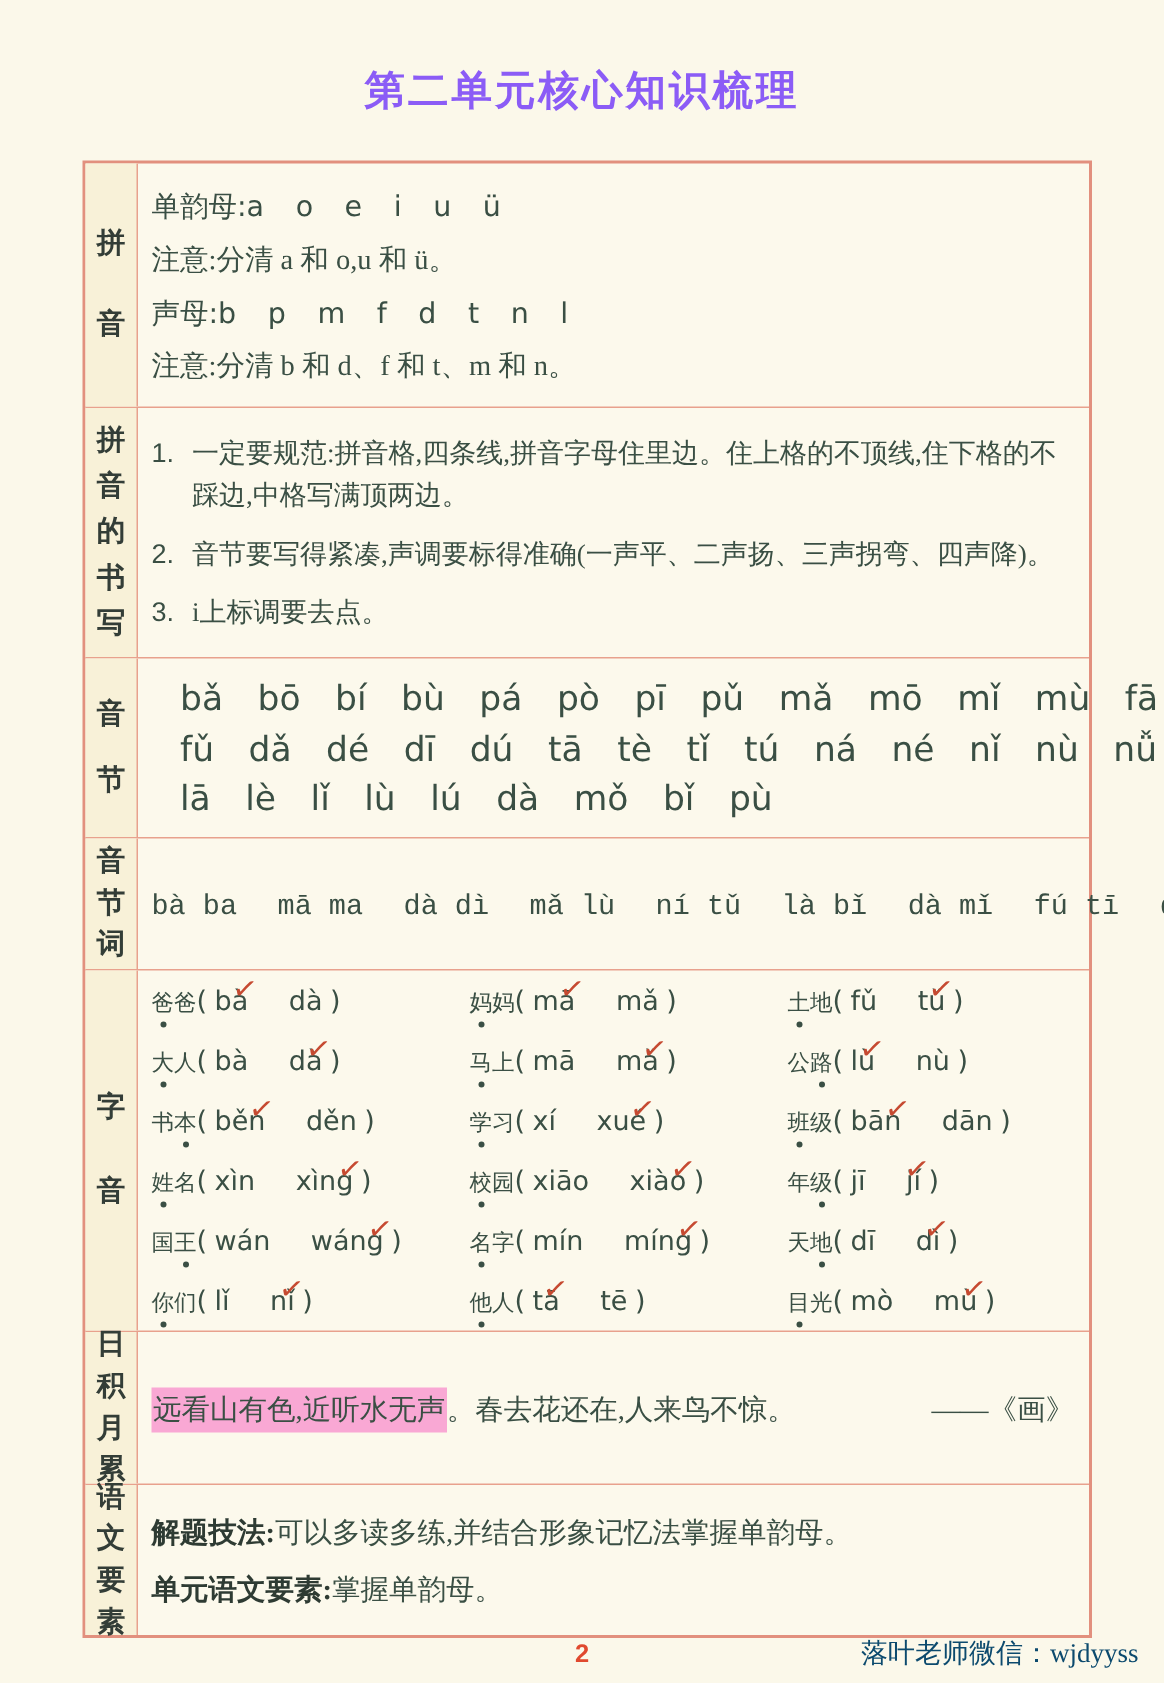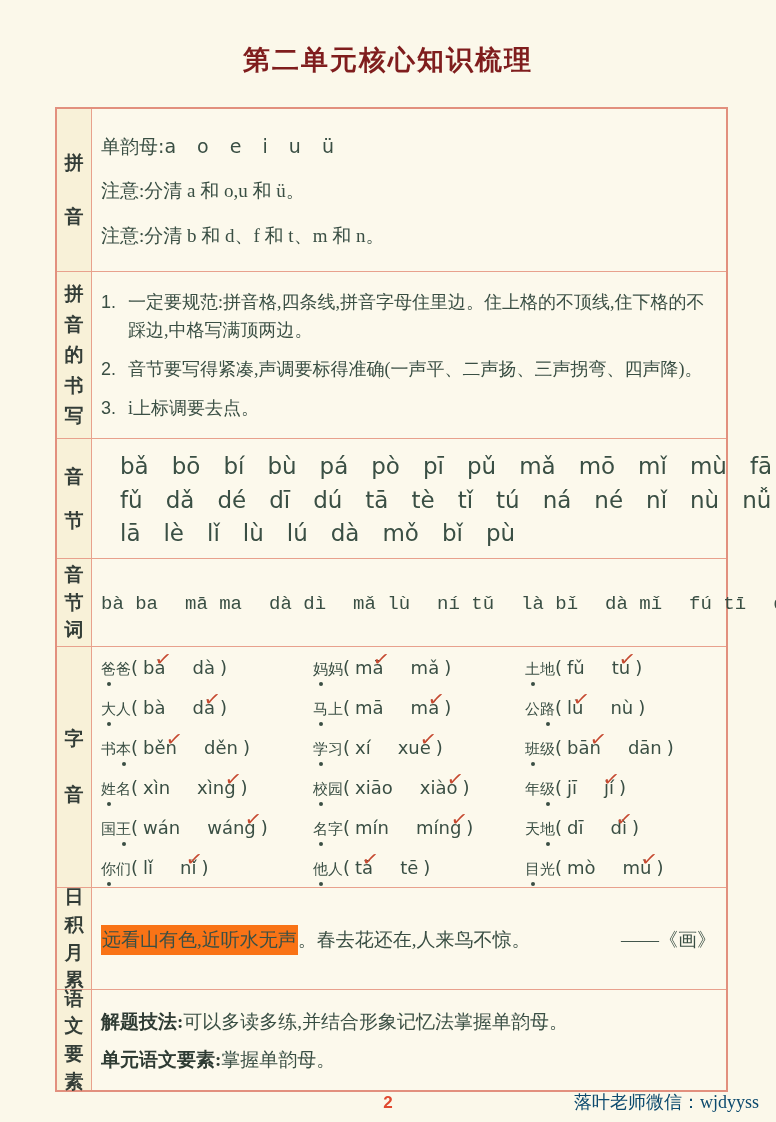--- a/index.html
+++ b/index.html
@@ -9,21 +9,21 @@
     background:#fbf8ea;
     font-family:"Liberation Serif", serif;
     color:#3a4f44;
     overflow:hidden;
   }
   .page-title {
     position:absolute; top:42px; left:0; width:100%;
     text-align:center;
     font-family:Liberation Mono, monospace;
     font-weight:bold; font-size:27px; letter-spacing:2px;
-    color:#7f1d1d;
+    color:#8b5cf6;
   }
   .ktable {
     position:absolute; left:55px; top:107px; width:673px;
     border:2px solid #e2907e;
     background:#fcf9ec;
   }
   .trow { display:flex; border-bottom:1.5px solid #e8a18d; }
   .trow:last-child { border-bottom:none; }
   .hcell {
     width:35px; flex:0 0 35px;
@@ -85,21 +85,21 @@
     position:absolute; right:-6px; top:-10px;
     color:#c64a31; font-size:20px; font-weight:bold;
     font-family:"DejaVu Sans", sans-serif;
     transform:rotate(8deg);
   }
 
   
   .row-riji { height:102px; }
   .row-riji .ccell { display:flex; align-items:center; }
   .riji-line { display:flex; width:100%; align-items:baseline; }
-  .hl { background:#f97316; padding:2px 1px;text-align:center; }
+  .hl { background:#f9a8d4; padding:2px 1px;text-align:center; }
   .riji-src { margin-left:auto; padding-right:6px; }
 
   
   .row-yaosu { height:100px; }
   .row-yaosu .ccell { display:flex; flex-direction:column; justify-content:space-evenly; }
   .ys-line { white-space:nowrap; }
   .ys-label { font-weight:bold; color:#2e3b33; }
 
   .page-num {
     position:absolute; top:1093px; left:0; width:100%;
@@ -121,20 +121,21 @@
 <div class="ktable">
 
   <div class="trow row-pinyin">
     <div class="hcell">
         <span class="hch">拼</span>
         <span class="hch">音</span>
       </div>
     <div class="ccell">
         <div class="cline spread">单韵母:a o e i u ü</div>
         <div class="cline">注意:分清 a 和 o,u 和 ü。</div>
+        <div class="cline spread">声母:b p m f d t n l</div>
         <div class="cline">注意:分清 b 和 d、f 和 t、m 和 n。</div>
       </div>
   </div>
 
   <div class="trow row-shuxie">
     <div class="hcell">
         <span class="hch">拼</span>
         <span class="hch">音</span>
         <span class="hch">的</span>
         <span class="hch">书</span>

